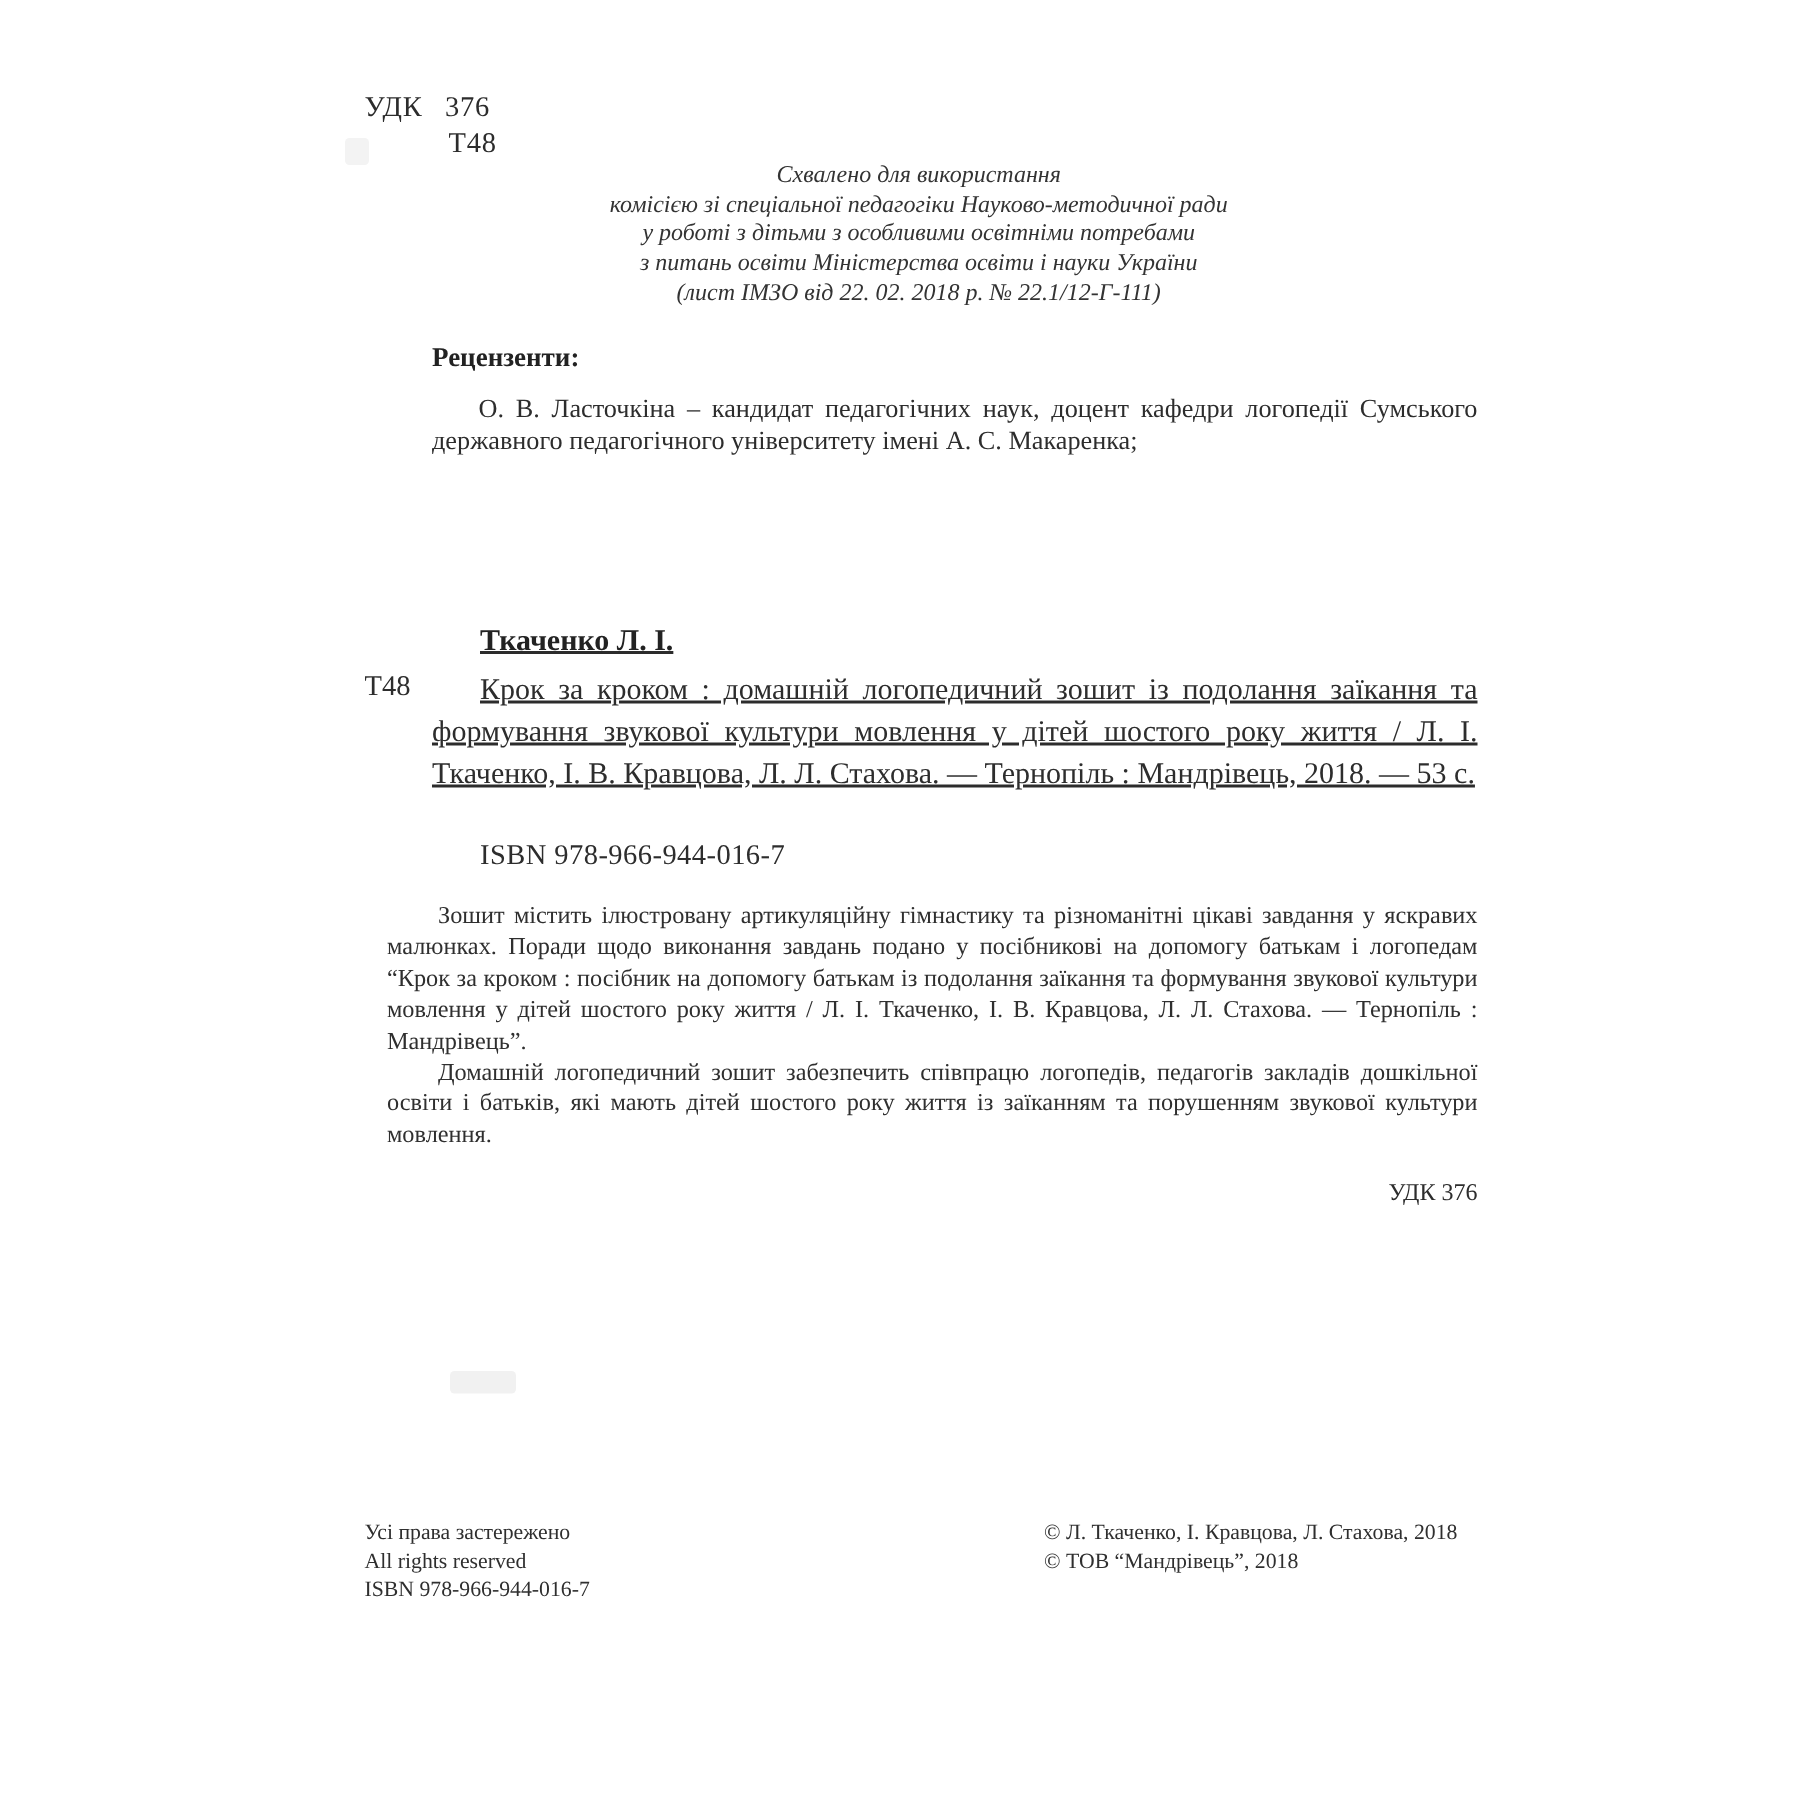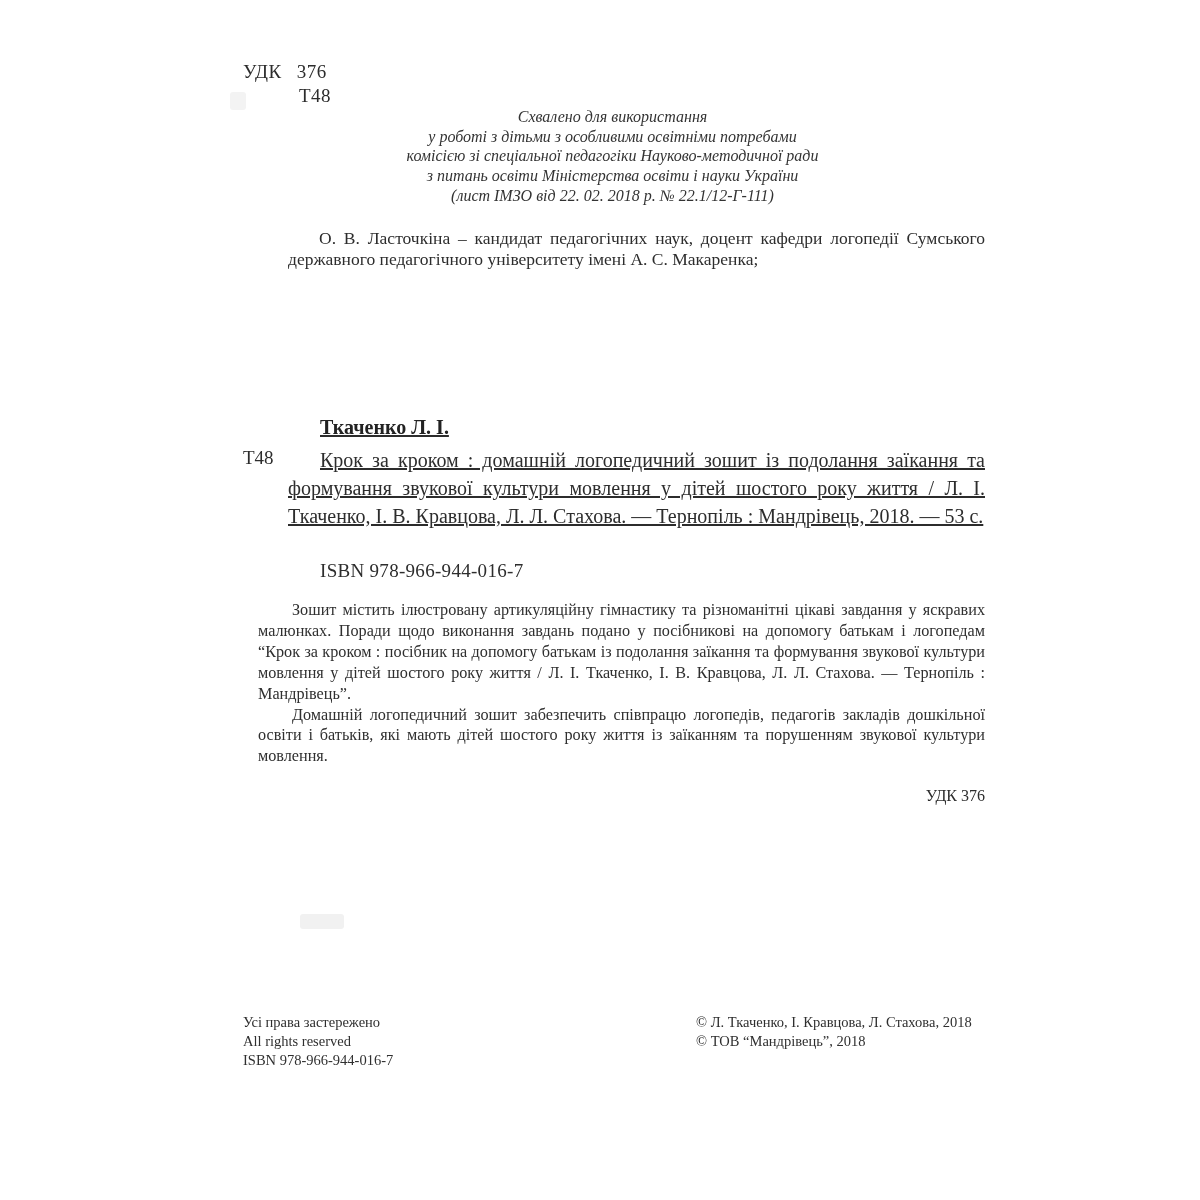--- a/index.html
+++ b/index.html
@@ -160,27 +160,28 @@
 
 <div class="page">
 
   <div class="udk-top">
     <div class="udk-line"><span>УДК</span><span class="udk-value">376</span></div>
     <div class="author-sign">Т48</div>
   </div>
 
   <div class="approval">
     <div>Схвалено для використання</div>
+    <div>комісією зі спеціальної педагогіки Науково-методичної ради</div>
     <div>у роботі з дітьми з особливими освітніми потребами</div>
-    <div>комісією зі спеціальної педагогіки Науково-методичної ради</div>
     <div>з питань освіти Міністерства освіти і науки України</div>
     <div>(лист ІМЗО від 22. 02. 2018 р. № 22.1/12-Г-111)</div>
   </div>
 
   <div class="reviewers">
+    <div class="rev-heading">Рецензенти:</div>
     <p class="rev-item"><span class="rev-name">О. В. Ласточкіна</span><span> – кандидат педагогічних наук, доцент кафедри логопедії Сумського державного педагогічного університету імені А. С. Макаренка;</span></p>
   </div>
 
   <div class="catalog">
     <div class="cat-author">Ткаченко Л. І.</div>
     <div class="cat-row">
       <span class="cat-index">Т48</span>
       <p class="cat-text">Крок за кроком : домашній логопедичний зошит із подолання заїкання та формування звукової культури мовлення у дітей шостого року життя / Л. І. Ткаченко, І. В. Кравцова, Л. Л. Стахова. — Тернопіль : Мандрівець, 2018. — 53 с.</p>
     </div>
   </div>

